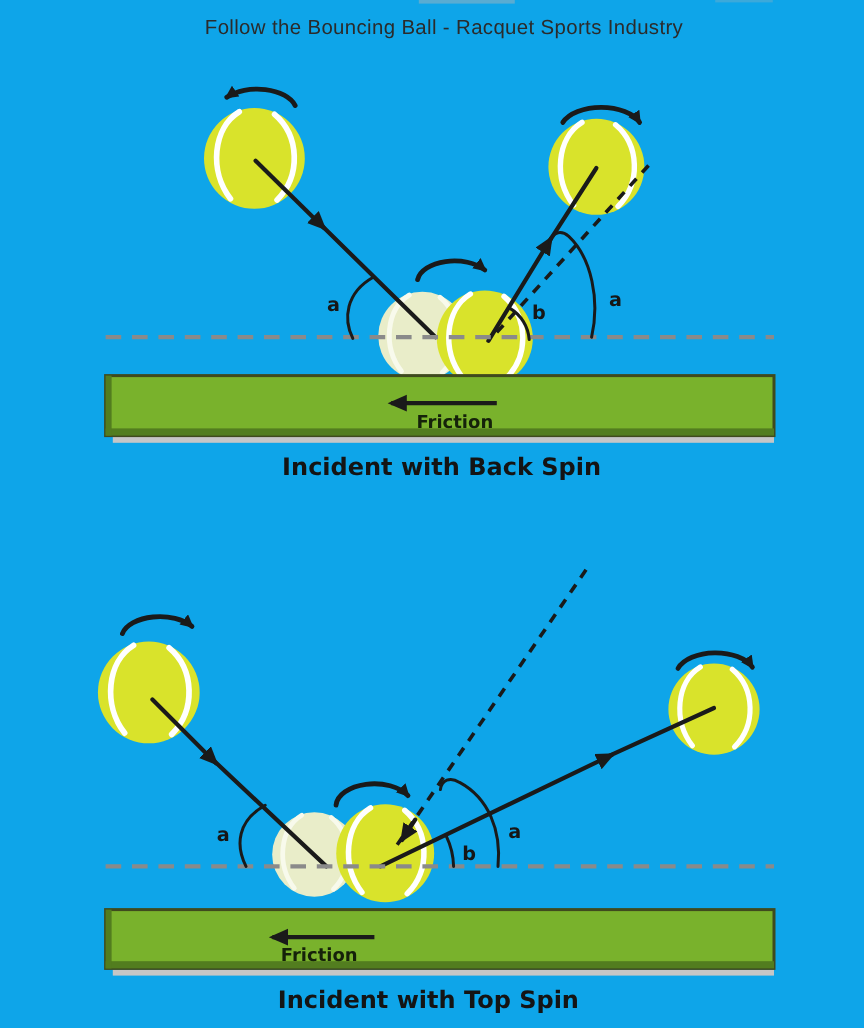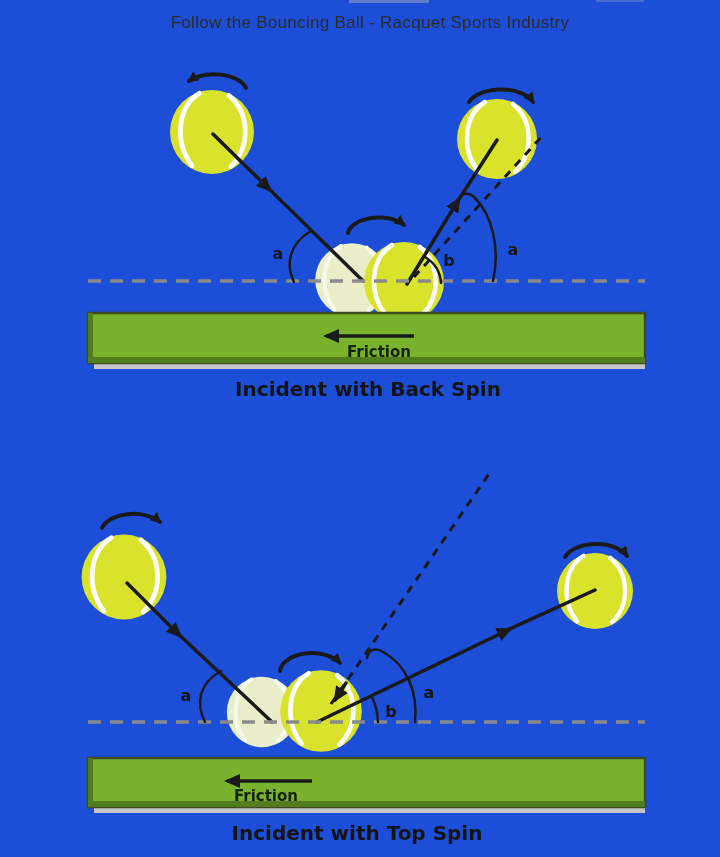--- a/index.html
+++ b/index.html
@@ -5,21 +5,21 @@
   html, body {
     margin: 0;
     padding: 0;
     background: #ffffff;
     font-family: "Liberation Sans", sans-serif;
   }
   .canvas {
     position: relative;
     width: 720px;
     height: 857px;
-    background: #1d4ed8;
+    background: #0ea5e9;
     overflow: hidden;
   }
   svg { display: block; }
 
   .page-title {
     font: 400 17px "Liberation Sans", sans-serif;
     fill: #2b2b2b;
     letter-spacing: .3px;
   }
   .caption {

